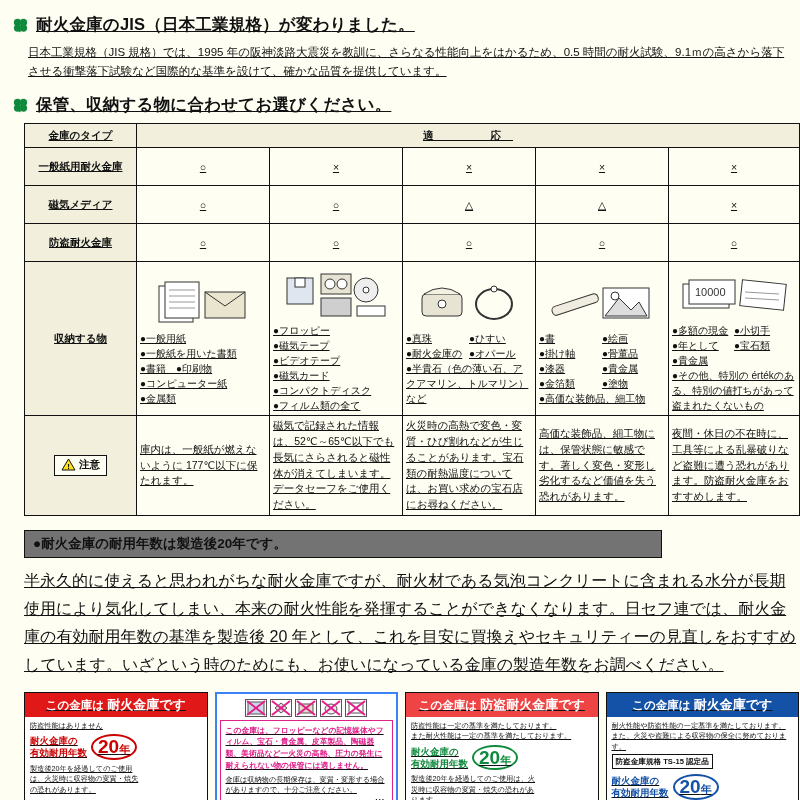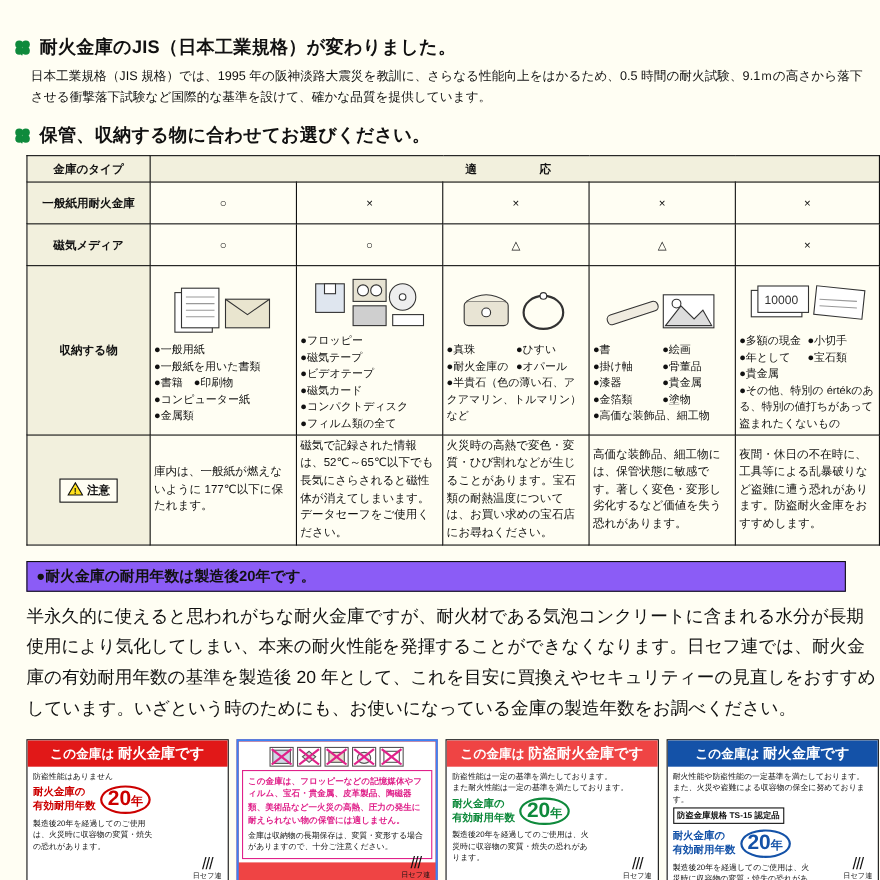--- a/index.html
+++ b/index.html
@@ -4,21 +4,21 @@
 <style>
   html,body{margin:0;padding:0;}
   body{
     width:800px;height:800px;
     background:#fffef3;
     font-family:"Liberation Sans","DejaVu Sans",sans-serif;
     font-size:11px;
     color:#111;
     overflow:hidden;
   }
-  .page{position:relative;width:800px;height:800px;box-sizing:border-box;padding:32px 12px 6px 12px;}
+  .page{position:relative;width:800px;height:800px;box-sizing:border-box;padding:14px 12px 6px 12px;text-decoration:underline;}
 
   
   .head-row{display:flex;align-items:center;gap:7px;margin-bottom:7px;}
   .clover{width:17px;height:17px;flex:0 0 auto;position:relative;}
   .clover svg{display:block;}
   .head-title{font-size:16.5px;font-weight:bold;letter-spacing:.2px;color:#111;}
   .lead{font-size:11.5px;line-height:1.62;margin:0 0 14px 16px;color:#111;}
 
   
   table.matrix{border-collapse:collapse;width:775px;margin:2px 0 0 12px;table-layout:fixed;background:#fffef3;}
@@ -33,21 +33,21 @@
   .items.two-col{display:flex;flex-wrap:wrap;}
   .items.two-col li{width:50%;}
   .pics{height:56px;display:flex;align-items:flex-end;justify-content:center;gap:4px;margin-bottom:3px;}
   .note-label{text-align:center;background:#f2f0dd;width:112px;}
   .note-box{border:1.5px solid #111;display:inline-block;padding:2px 6px;font-size:10.5px;font-weight:bold;background:#fffef3;}
   .note-text{font-size:10px;line-height:1.5;padding:5px 6px;vertical-align:top;}
   .warn-tri{display:inline-block;vertical-align:middle;margin-right:3px;}
 
   
   .sec2{margin:14px 0 0 12px;width:775px;}
-  .sec2-title{border:1.5px solid #111;background:#8b5cf6;font-weight:bold;font-size:13.5px;padding:4px 8px;display:inline-block;width:745px;box-sizing:border-box;}
+  .sec2-title{border:1.5px solid #111;background:#737373;font-weight:bold;font-size:13.5px;padding:4px 8px;display:inline-block;width:638px;box-sizing:border-box;}
   .sec2-body{font-size:16px;line-height:1.75;margin-top:9px;}
 
   
   .cards{display:flex;gap:7px;margin:13px 0 0 12px;width:775px;}
   .card{border:1px solid #111;background:#fff;box-sizing:border-box;position:relative;overflow:hidden;}
   .c1{width:184px;}
   .c2{width:184px;}
   .c3{width:194px;}
   .c4{width:194px;}
   .card-hd{font-weight:bold;font-size:11.5px;text-align:center;padding:3px 2px;}
@@ -133,20 +133,28 @@
       <td class="mark">×</td>
       <td class="mark">×</td>
     </tr>
     <tr>
       <td class="rowlabel">磁気メディア</td>
       <td class="mark">○</td>
       <td class="mark">○</td>
       <td class="mark">△</td>
       <td class="mark">△</td>
       <td class="mark">×</td>
+    </tr>
+    <tr>
+      <td class="rowlabel">防盗耐火金庫</td>
+      <td class="mark">○</td>
+      <td class="mark">○</td>
+      <td class="mark">○</td>
+      <td class="mark">○</td>
+      <td class="mark">○</td>
     </tr>
 
     <tr>
       <td class="rowlabel">収納する物</td>
 
       <td class="cell-items">
         <div class="pics">
           <svg width="100" height="50" viewBox="0 0 100 50">
             <rect x="6" y="8" width="34" height="36" fill="#fff" stroke="#333"></rect>
             <rect x="12" y="4" width="34" height="36" fill="#fff" stroke="#333"></rect>

